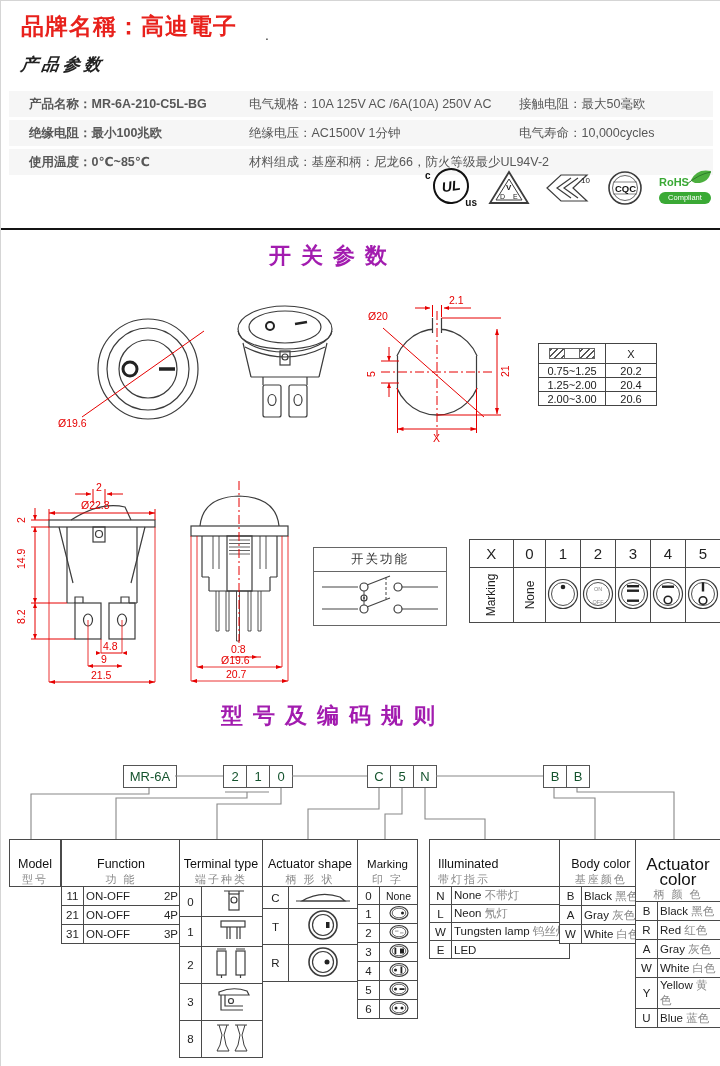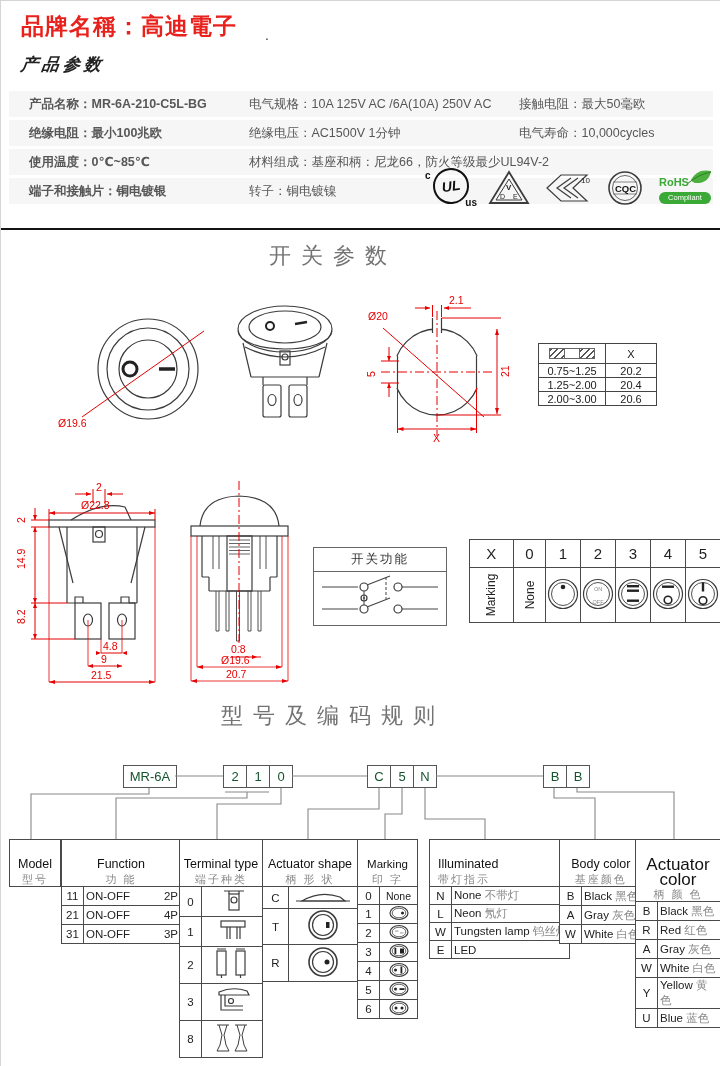--- a/index.html
+++ b/index.html
@@ -8,21 +8,21 @@
   .abs{position:absolute;}
   .brand{left:20px;top:10px;font-size:23px;font-weight:bold;color:#e8211c;letter-spacing:1px;}
   .brand-dot{left:264px;top:26px;font-size:14px;color:#333;}
   .script{left:20px;top:52px;font-size:17px;font-style:italic;font-weight:bold;
           font-family:"DejaVu Serif","Liberation Serif",serif;color:#222;letter-spacing:4px;transform:skewX(-8deg);}
   .prow{left:8px;width:704px;height:26px;background:#f6f6f6;}
   .pfield{position:absolute;top:0;height:26px;line-height:26px;font-size:12.5px;color:#575757;white-space:nowrap;}
   .c1{left:20px;font-weight:bold;} .c2{left:240px;} .c3{left:510px;}
   .certs{left:424px;top:162px;width:290px;height:50px;display:flex;align-items:center;gap:11px;}
   .divider{left:0;top:227px;width:720px;height:2px;background:#141414;}
-  .sec-title{left:0;width:664px;text-align:center;font-size:22px;font-weight:normal;color:#737373;letter-spacing:10px;}
+  .sec-title{left:0;width:664px;text-align:center;font-size:22px;font-weight:bold;color:#a21caf;letter-spacing:10px;}
   svg text{font-family:"Liberation Sans","DejaVu Sans",sans-serif;}
   .dimtxt{fill:#e60000;font-size:10.5px;}
   .blk{stroke:#3c3c3c;fill:none;stroke-width:1.2;}
   .red{stroke:#e60000;fill:none;stroke-width:1;}
   
   .xtab{left:537px;top:342px;border-collapse:collapse;}
   .xtab td{border:1.5px solid #444;font-size:11px;color:#222;text-align:center;padding:0;}
   .hatch{width:44px;height:9px;margin:3px auto;position:relative;
          background:repeating-linear-gradient(135deg,#555 0 1.5px,transparent 1.5px 4.5px);border:1px solid #666;}
   .hatch i{position:absolute;left:14px;top:0;width:14px;height:100%;background:#fff;border-left:1px solid #666;border-right:1px solid #666;}
@@ -63,24 +63,20 @@
     <span class="pfield c3">接触电阻：最大50毫欧</span>
   </div>
   <div class="abs prow" style="top:119px">
     <span class="pfield c1">绝缘电阻：最小100兆欧</span>
     <span class="pfield c2">绝缘电压：AC1500V 1分钟</span>
     <span class="pfield c3">电气寿命：10,000cycles</span>
   </div>
   <div class="abs prow" style="top:148px">
     <span class="pfield c1">使用温度：0℃~85℃</span>
     <span class="pfield c2">材料组成：基座和柄：尼龙66，防火等级最少UL94V-2</span>
-  </div>
-  <div class="abs prow" style="top:177px">
-    <span class="pfield c1">端子和接触片：铜电镀银</span>
-    <span class="pfield c2">转子：铜电镀镍</span>
   </div>
 
   <div class="abs certs">
     <div style="position:relative;width:52px;height:44px;">
       <span style="position:absolute;left:0;top:4px;font-size:10px;font-weight:bold;color:#111;">c</span>
       <span style="position:absolute;left:8px;top:2px;width:32px;height:32px;border:2.5px solid #111;border-radius:50%;
                    display:flex;align-items:center;justify-content:center;font-weight:bold;font-style:italic;font-size:14px;color:#111;transform:rotate(-8deg);">UL</span>
       <span style="position:absolute;right:0;bottom:2px;font-size:10px;font-weight:bold;color:#111;">us</span>
     </div>
     <svg width="42" height="40">

